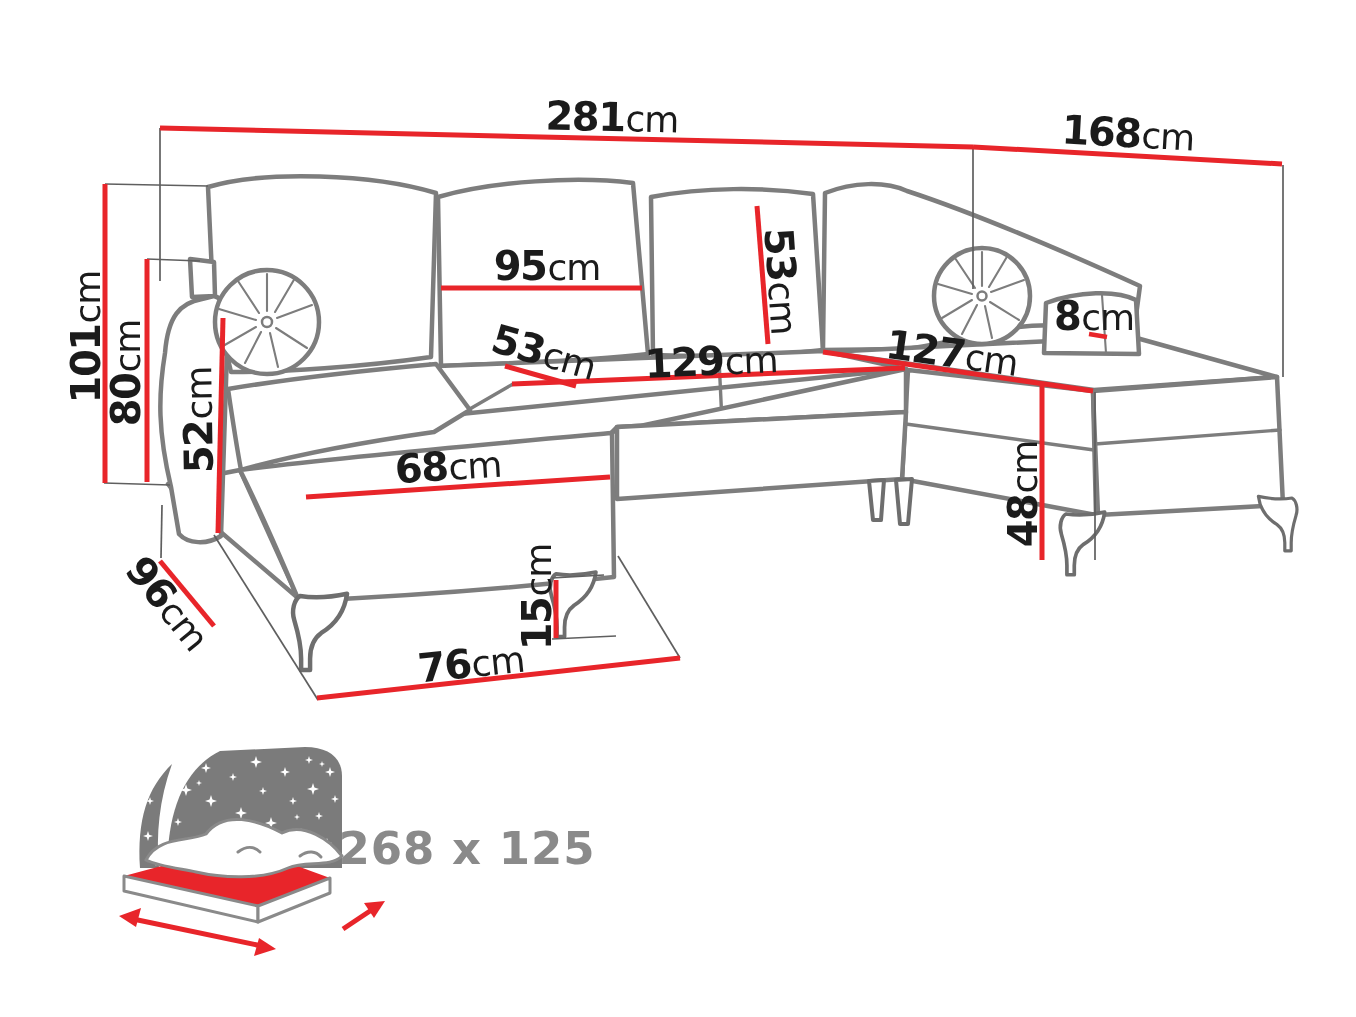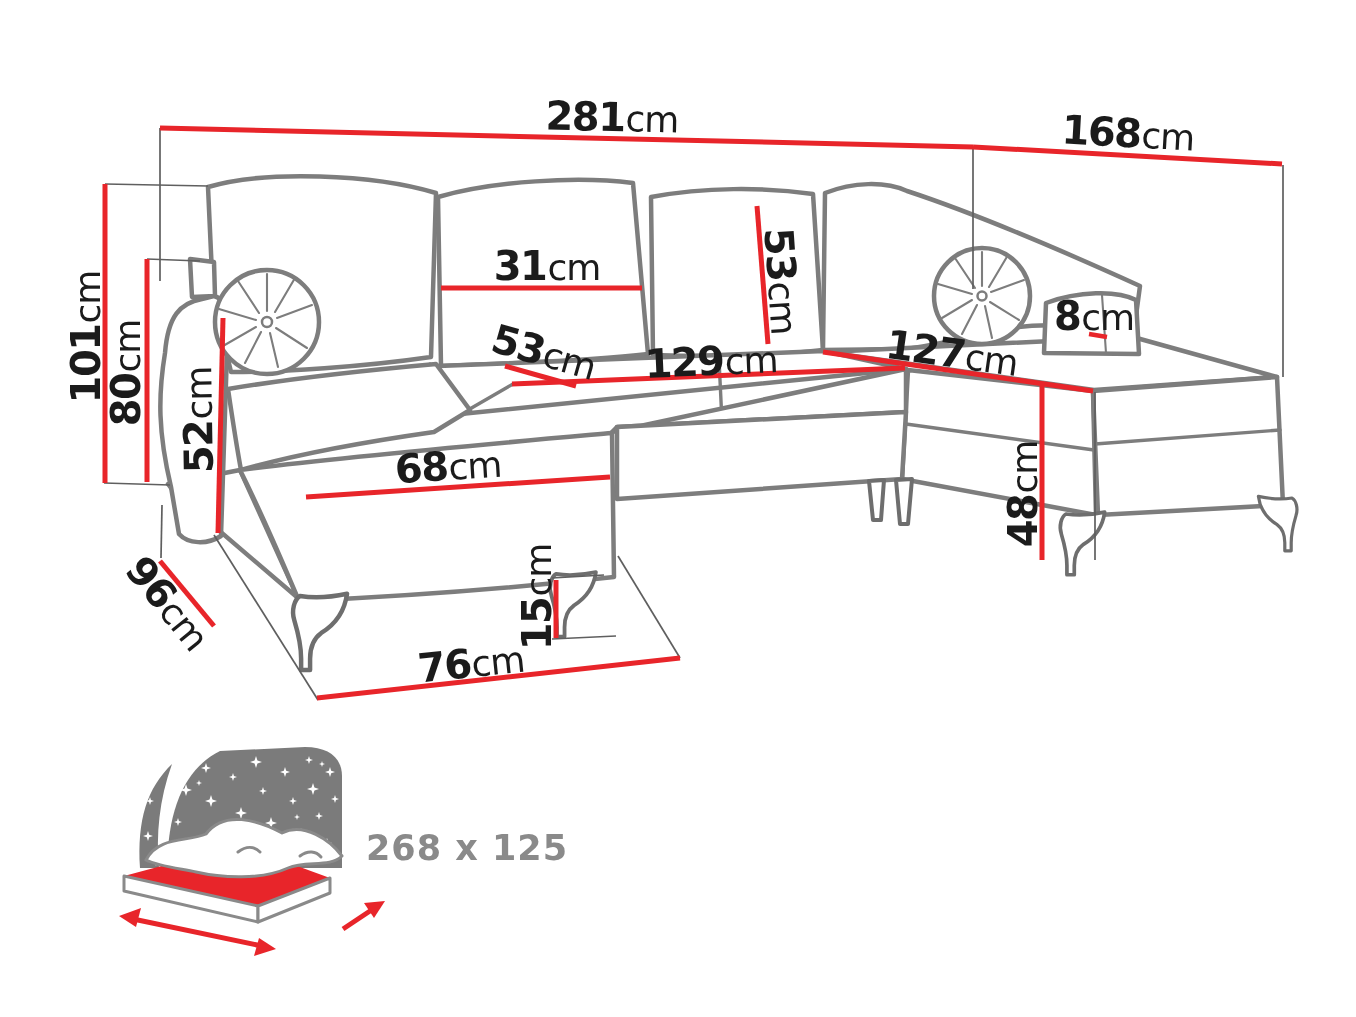--- a/index.html
+++ b/index.html
@@ -14,21 +14,21 @@
   .redthin{fill:none;stroke:var(--dimension-line,#e8252a);stroke-width:4.5;}
   .leg{fill:#ffffff;stroke:#6e6e6e;stroke-width:4;stroke-linejoin:round;}
   .icon-dark{fill:var(--icon-fill,#7b7b7b);stroke:none;}
   .icon-red{fill:var(--dimension-line,#e8252a);stroke:none;}
   .icon-white{fill:#ffffff;stroke:#8a8a8a;stroke-width:3;stroke-linejoin:round;stroke-linecap:round;}
   .icon-line{fill:none;stroke:#8a8a8a;stroke-width:3;stroke-linecap:round;}
   .dim{position:absolute;transform:translate(-50%,-50%) rotate(var(--rot,0deg));
        white-space:nowrap;color:var(--label-text,#1b1b1b);line-height:1;}
   .dim .num{font-weight:bold;font-size:40px;letter-spacing:-1.5px;}
   .dim .unit{font-weight:normal;font-size:36px;letter-spacing:-1px;margin-left:1px;}
-  .sleep-size{position:absolute;transform:translate(-50%,-50%);font-weight:bold;font-size:35px;
+  .sleep-size{position:absolute;transform:translate(-50%,-50%);font-weight:bold;font-size:45px;
        color:var(--sleeping-text,#8a8a8a);letter-spacing:1px;white-space:nowrap;}
 </style>
 </head>
 <body>
 
 <div id="stage">
 
 <svg width="1356" height="1017" viewBox="0 0 1356 1017">
   <defs>
     <path id="leg" d="M 0,0 C 13,2 28,1 42,-2 C 40,13 32,25 19,33 C 12,38 9,45 9,56 L 9,66 L 1,66 L 1,56 C 1,44 -2,32 -5,22 C -8,13 -5,3 0,0 Z"></path>
@@ -215,21 +215,21 @@
   <div class="dim" style="left:126px;top:373px;--rot:-90deg">
     <span class="num">80</span><span class="unit">cm</span>
   </div>
   <div class="dim" style="left:198px;top:420px;--rot:-91deg">
     <span class="num">52</span><span class="unit">cm</span>
   </div>
   <div class="dim" style="left:168px;top:603px;--rot:51deg">
     <span class="num">96</span><span class="unit">cm</span>
   </div>
   <div class="dim" style="left:547px;top:266px;--rot:0deg">
-    <span class="num">31</span><span class="unit">cm</span>
+    <span class="num">95</span><span class="unit">cm</span>
   </div>
   <div class="dim" style="left:782px;top:281px;--rot:86deg">
     <span class="num">53</span><span class="unit">cm</span>
   </div>
   <div class="dim" style="left:544px;top:352px;--rot:16deg">
     <span class="num">53</span><span class="unit">cm</span>
   </div>
   <div class="dim" style="left:711px;top:361px;--rot:-2.5deg">
     <span class="num">129</span><span class="unit">cm</span>
   </div>

